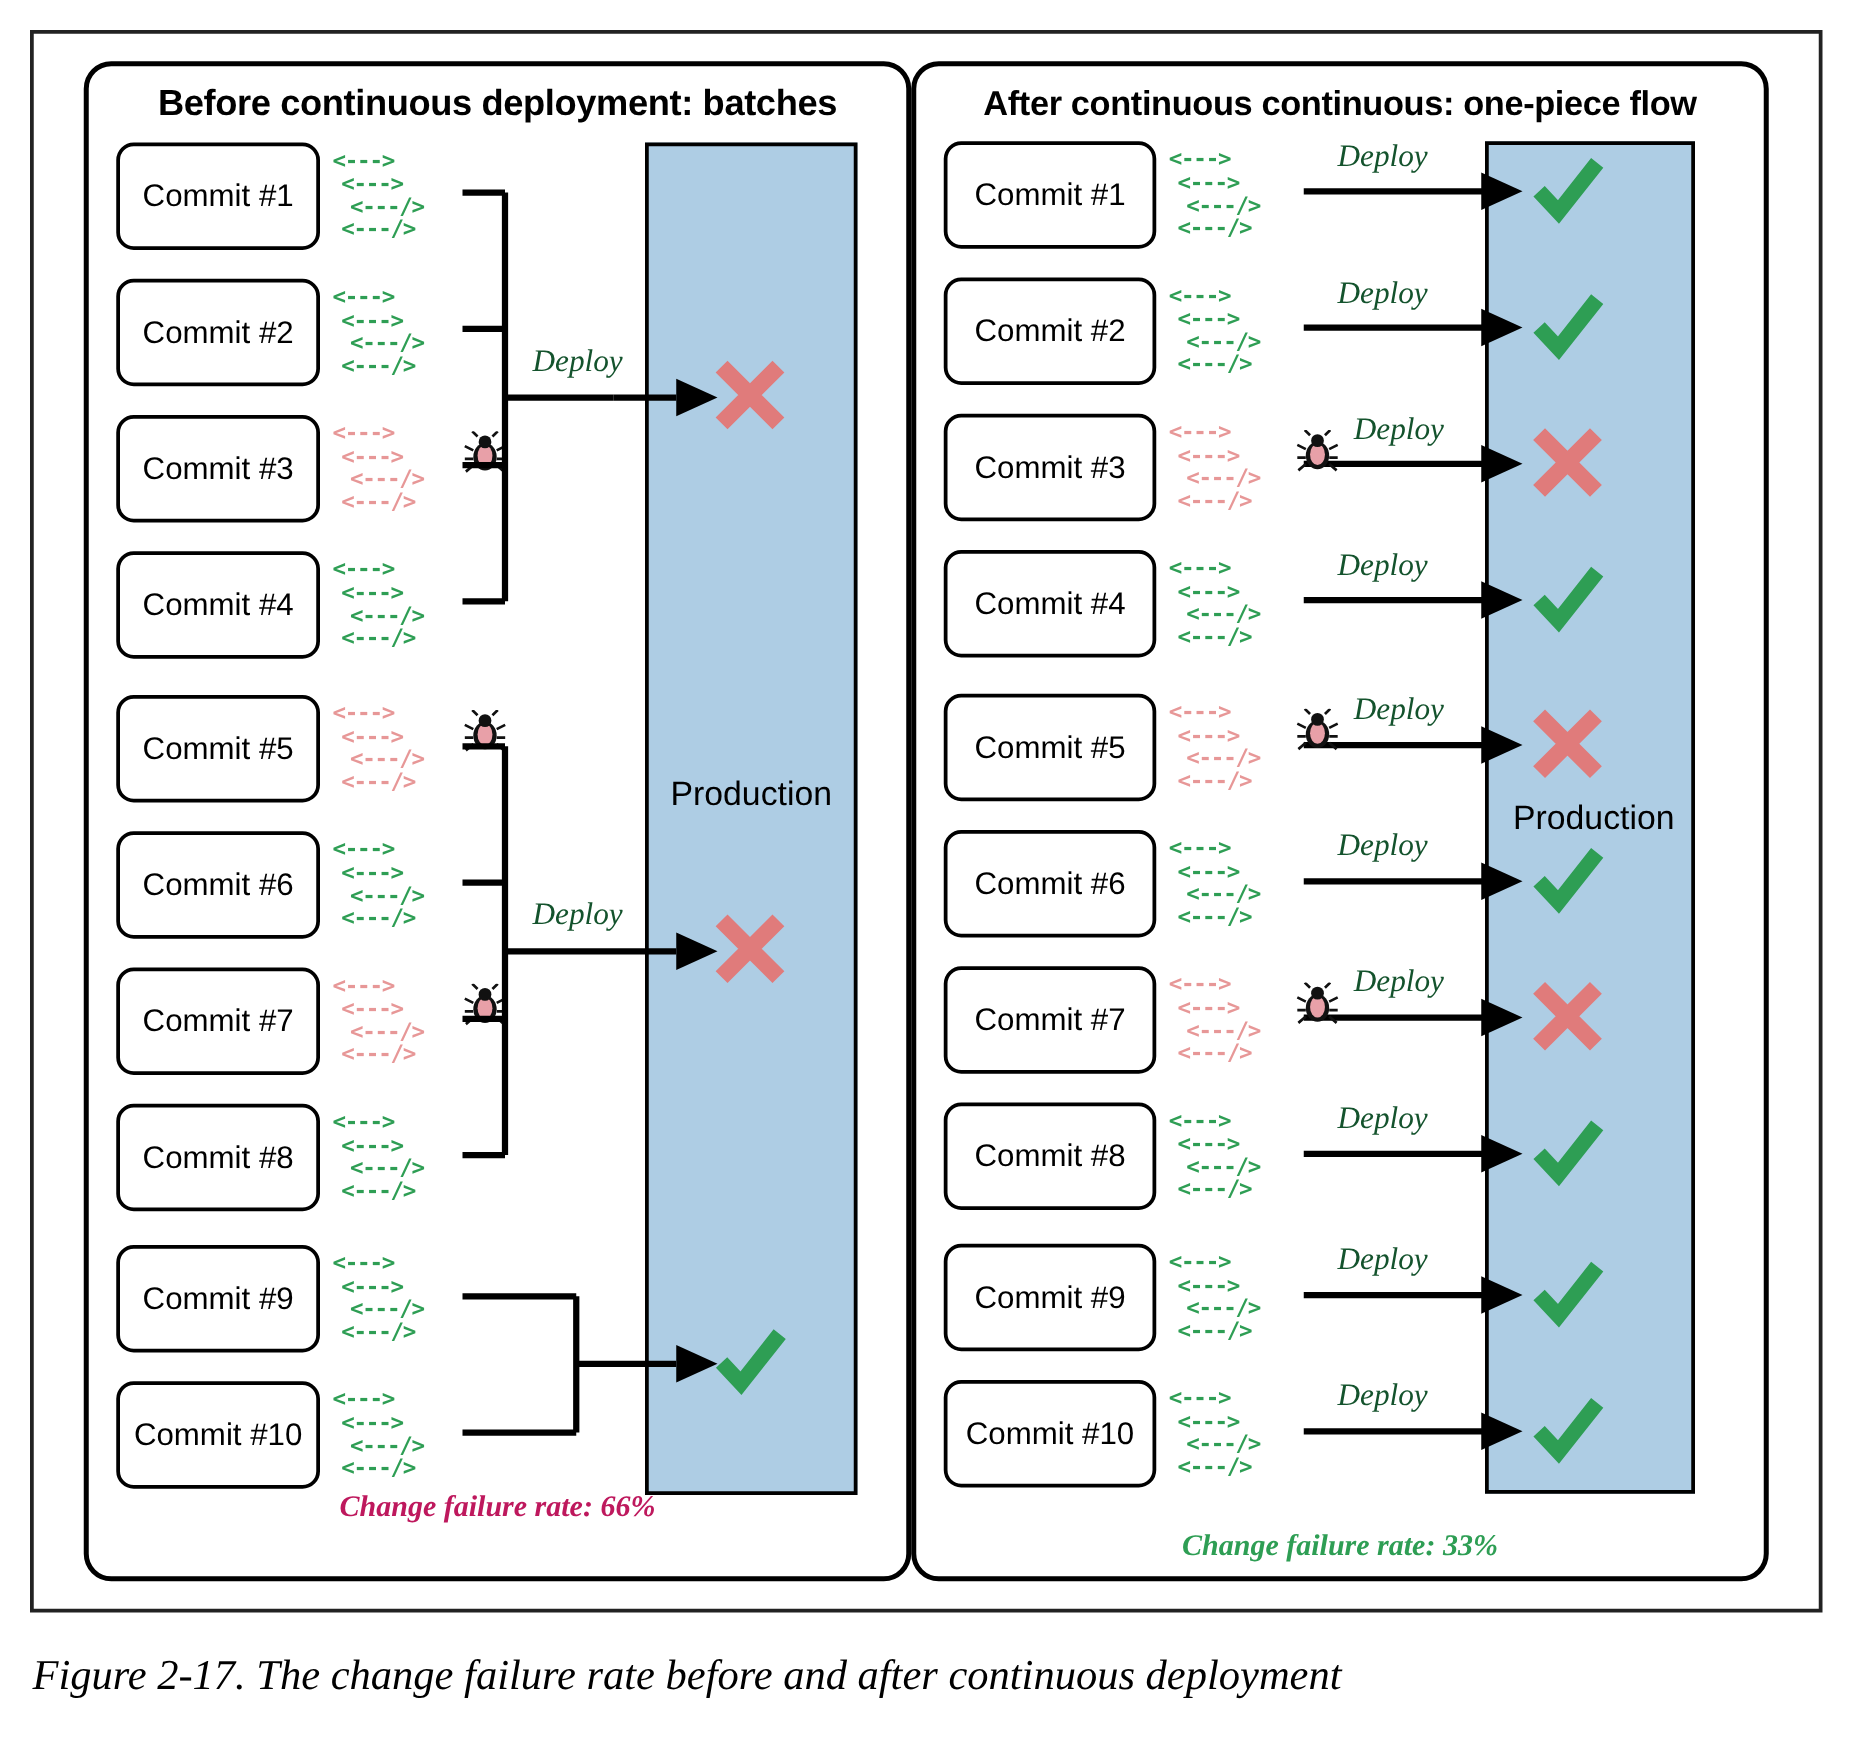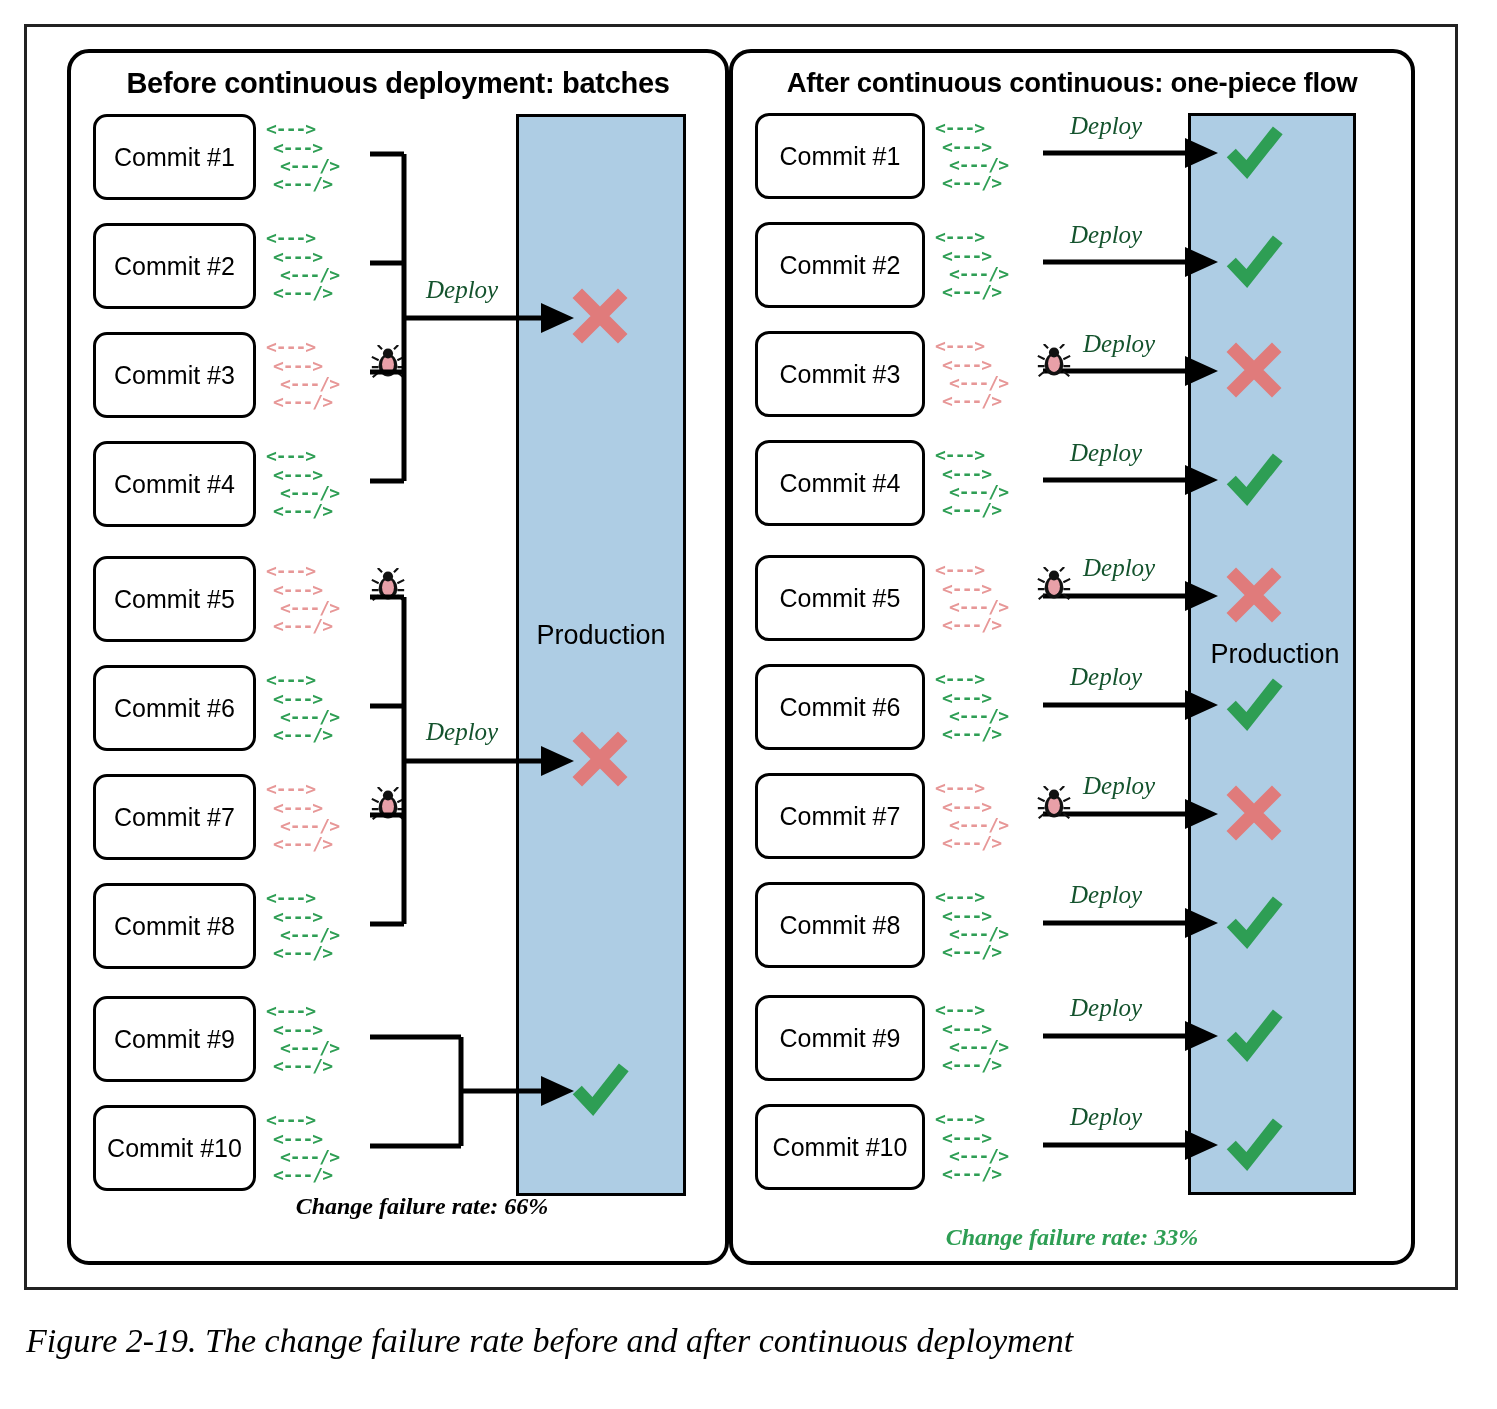--- a/index.html
+++ b/index.html
@@ -152,21 +152,21 @@
 
   .failure-rate {
     position: absolute;
     width: 100%;
     text-align: center;
     font-family: "Liberation Serif", serif;
     font-style: italic;
     font-weight: bold;
     font-size: 24px;
   }
-  .rate-red { color: #000000; padding-left: 24px; }
+  .rate-red { color: #be185d; }
   .rate-green { color: #2e9e54; }
 
   .caption {
     position: absolute;
     left: 26px;
     top: 1322px;
     font-family: "Liberation Serif", serif;
     font-style: italic;
     font-size: 34px;
     color: #000000;
@@ -520,13 +520,13 @@
             </svg>
         </div>
       </div>
 
       <div class="failure-rate rate-green" style="top:1140px;margin-top:31px;">Change failure rate: 33%</div>
     </div>
 
   </div>
 </div>
 
-<div class="caption">Figure 2-19. The change failure rate before and after continuous deployment</div>
+<div class="caption">Figure 2-17. The change failure rate before and after continuous deployment</div>
 
 </body></html>

